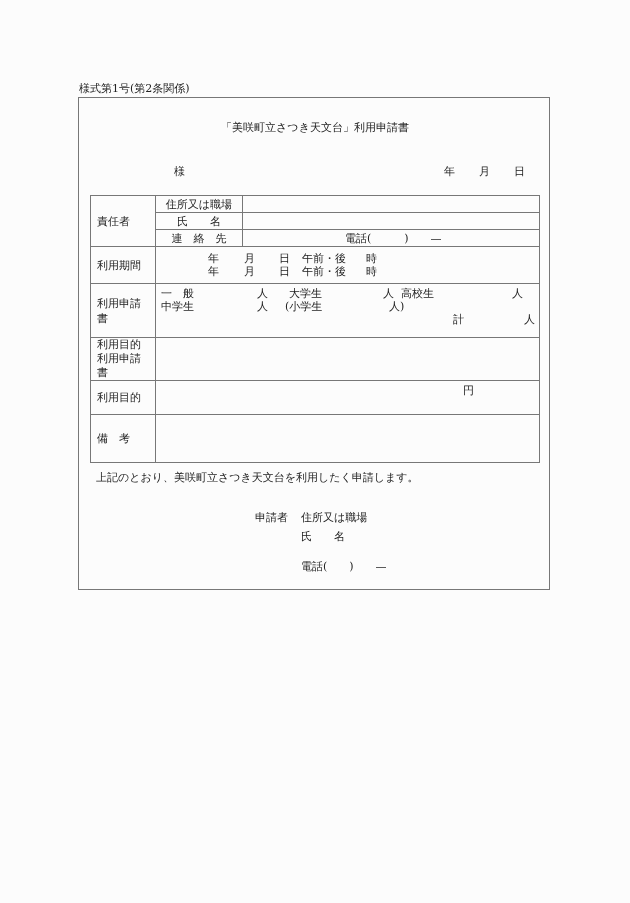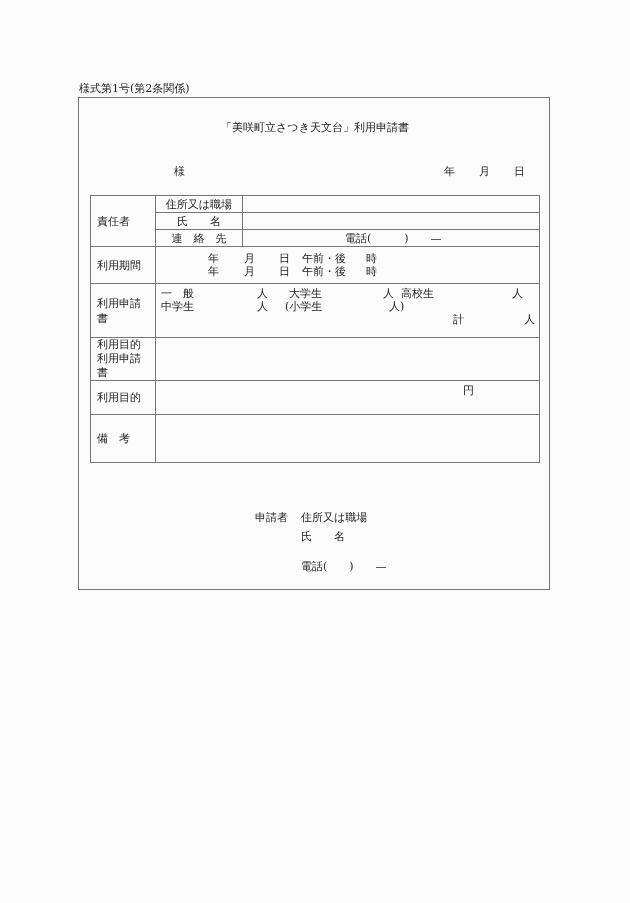--- a/index.html
+++ b/index.html
@@ -118,17 +118,18 @@
       <td class="head">利用目的</td>
       <td colspan="2" style="vertical-align:top;padding-top:2px;padding-left:307px"><span>円</span></td>
     </tr>
     <tr class="r-note">
       <td class="head">備　考</td>
       <td colspan="2"></td>
     </tr>
   </tbody>
     </table>
 
+  <div class="abs declare">上記のとおり、美咲町立さつき天文台を利用したく申請します。</div>
   <div class="abs applicant" style="left:176px">申請者</div>
   <div class="abs applicant" style="left:222px">住所又は職場</div>
   <div class="abs" style="left:222px;top:431px">氏　　名</div>
   <div class="abs" style="left:222px;top:461px">電話(　　)　　—</div>
 </div>
 
 </body></html>

